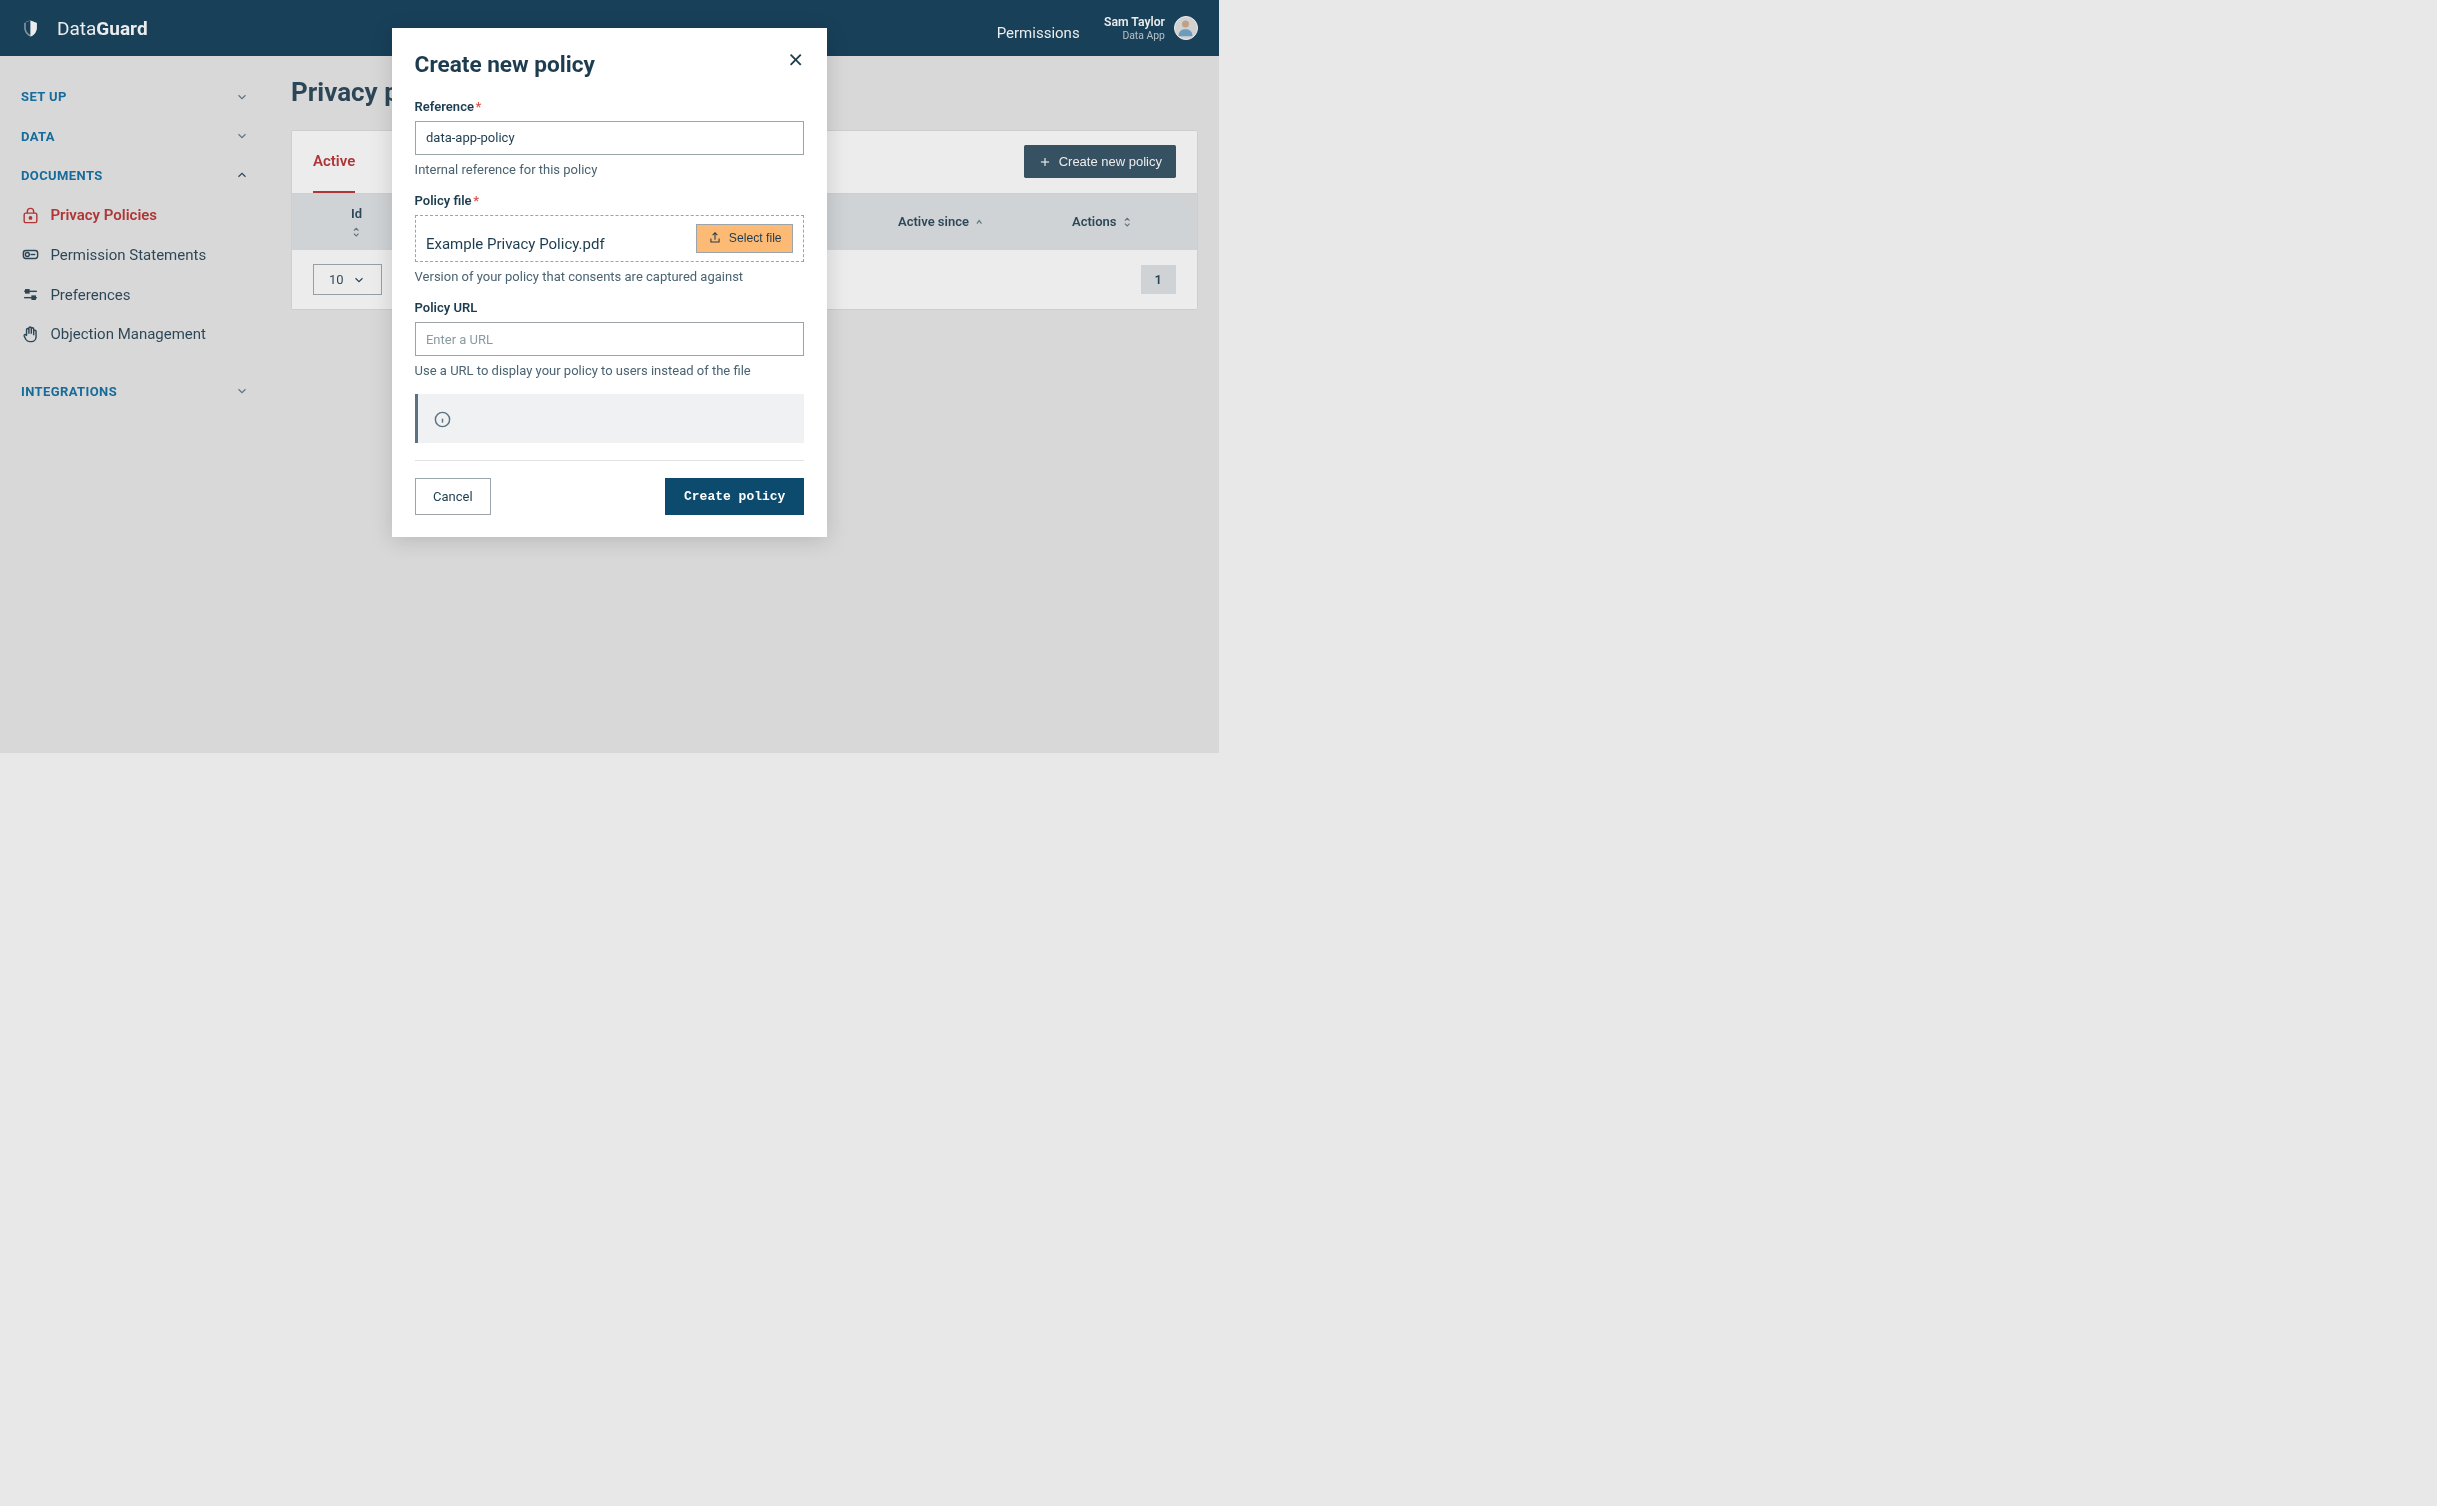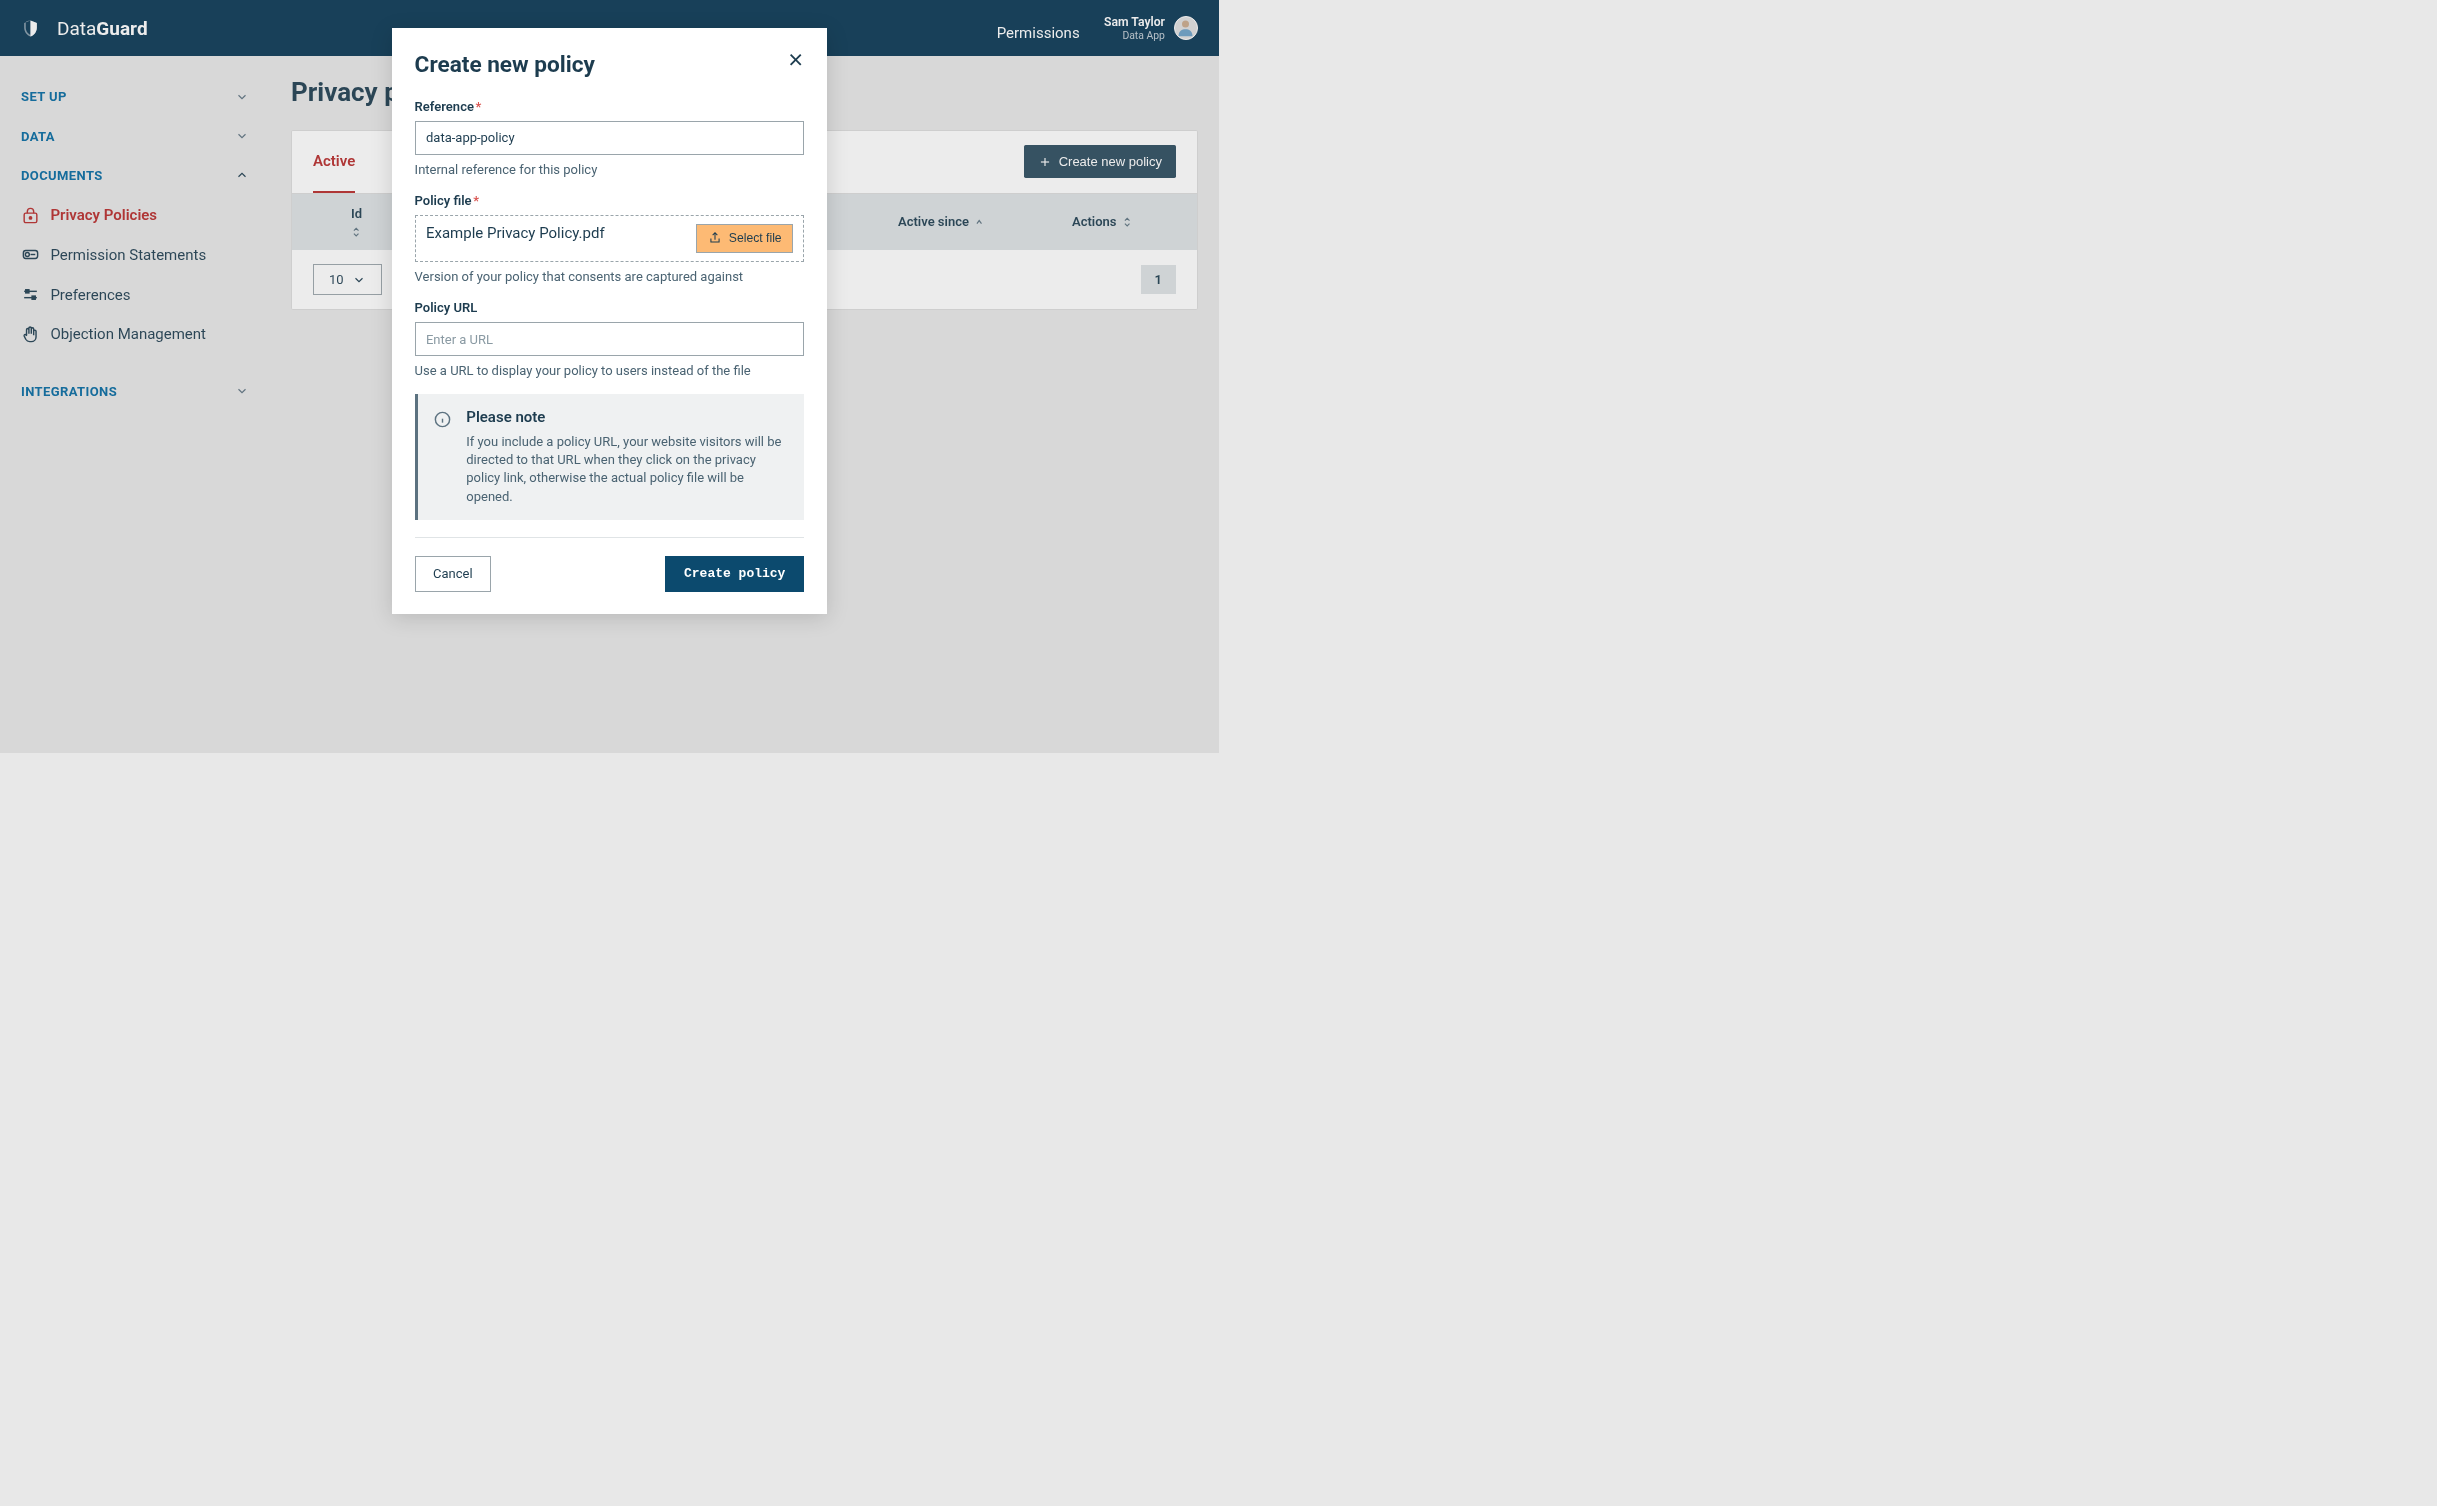--- a/index.html
+++ b/index.html
@@ -63,21 +63,21 @@
     .modal-title { font-size: 22.6px; font-weight: 700; color: #1d3c4f; }
     .close-btn { width: 17.4px; height: 17.4px; cursor: pointer; color: #1d3c4f; background: none; border: none; padding: 0; }
     .close-btn svg { width: 100%; height: 100%; }
     
     .field-label { font-size: 13px; font-weight: 600; color: #1d3c4f; margin-bottom: 7px; display: block; }
     .req { color: #d9534f; margin-left: 1.7px; }
     .text-input { width: 100%; border: 0.9px solid #9aa5ab; padding: 8.7px 10.4px; font-size: 13px; color: #1d3c4f; font-family: inherit; }
     .text-input::placeholder { color: #8a9aa3; }
     .hint { font-size: 13px; color: #4a6372; margin-top: 7px; margin-bottom: 15.7px; }
     
-    .file-drop { border: 0.9px dashed #9aa5ab; padding: 8.7px 10.4px; display: flex; justify-content: space-between; align-items: flex-start; }
+    .file-drop { border: 0.9px dashed #9aa5ab; padding: 8.7px 10.4px; display: flex; justify-content: space-between; align-items: flex-end; }
     .file-name { font-size: 15px; color: #1d3c4f; }
     .select-file-btn { border: 0.9px solid #9aa5ab; background: #fdba74; padding: 6.1px 10.4px; display: flex; align-items: center; gap: 7px; font-size: 12.2px; cursor: pointer; color: #1d3c4f; }
     .select-file-btn svg { width: 14px; height: 14px; }
     
     .note-box { background: #eff1f2; border-left: 3.5px solid #5c7280; padding: 14px 15.7px; display: flex; gap: 14px; margin-bottom: 17.4px; }
     .note-icon { width: 19px; height: 19px; flex-shrink: 0; margin-top: 1.7px; color: #5c7280; }
     .note-title { font-size: 15px; font-weight: 600; margin-bottom: 7px; color: #1d3c4f; }
     .note-text { font-size: 13px; color: #4a6372; line-height: 1.4; }
     
     .modal-divider { border: none; border-top: 0.9px solid #e0e4e6; margin-bottom: 17.4px; }
@@ -274,24 +274,20 @@
     <label class="field-label">Policy URL</label>
     <input class="text-input" placeholder="Enter a URL" style="">
     <div class="hint">Use a URL to display your policy to users instead of the file</div>
 
     <div class="note-box">
       <svg class="note-icon" viewBox="0 0 24 24" fill="none" stroke="currentColor" stroke-width="1.8">
           <circle cx="12" cy="12" r="9"></circle>
           <line x1="12" y1="8" x2="12" y2="8"></line>
           <line x1="12" y1="11" x2="12" y2="16"></line>
         </svg>
-      <div>
-        <div class="note-title">Please note</div>
-        <div class="note-text">If you include a policy URL, your website visitors will be directed to that URL when they click on the privacy policy link, otherwise the actual policy file will be opened.</div>
-      </div>
     </div>
 
     <hr class="modal-divider">
 
     <div class="modal-actions">
       <button class="btn-secondary">Cancel</button>
       <button class="btn-primary">Create policy</button>
     </div>
   </div>
 </div>

